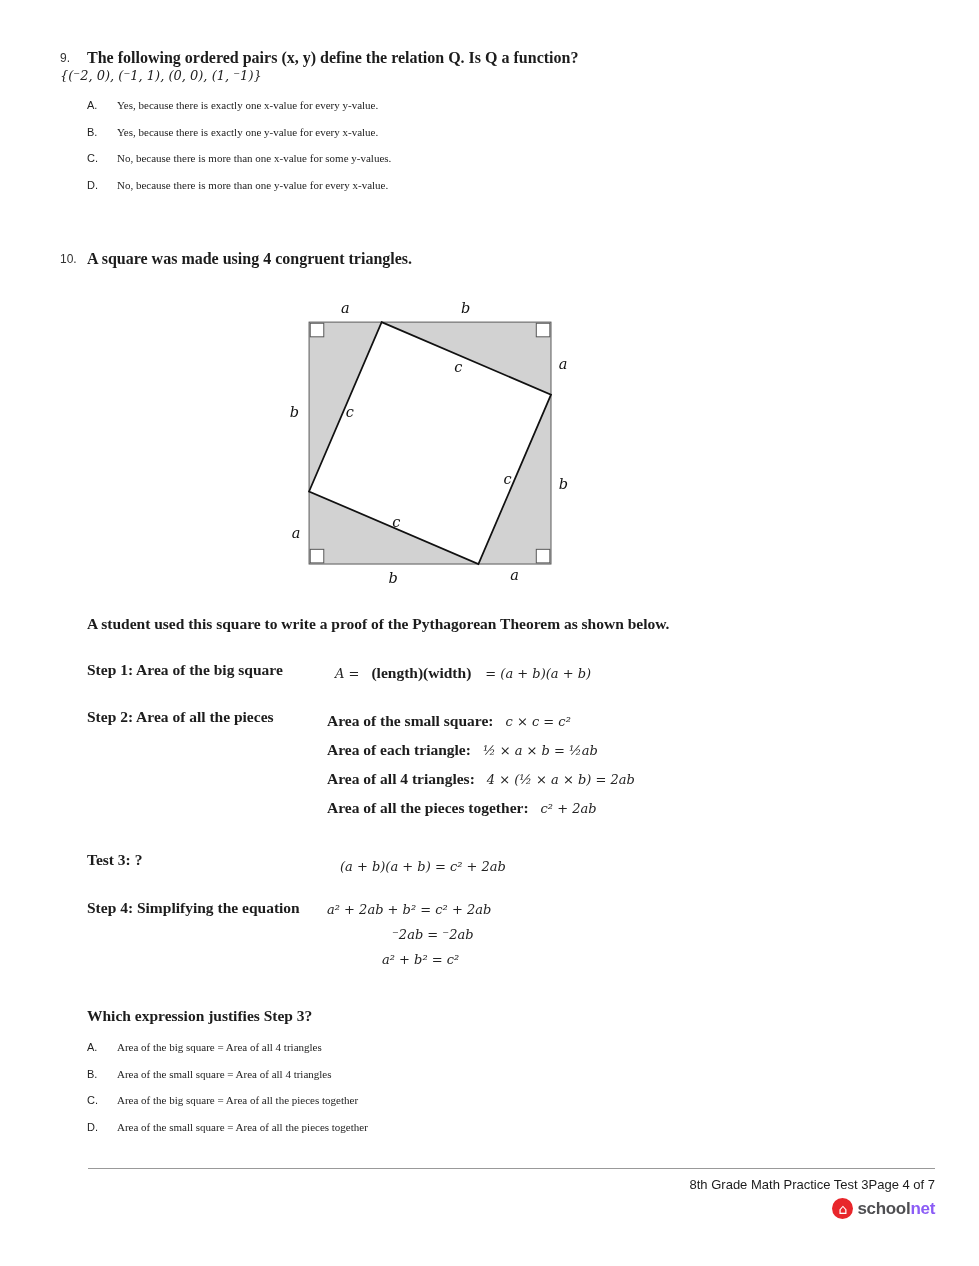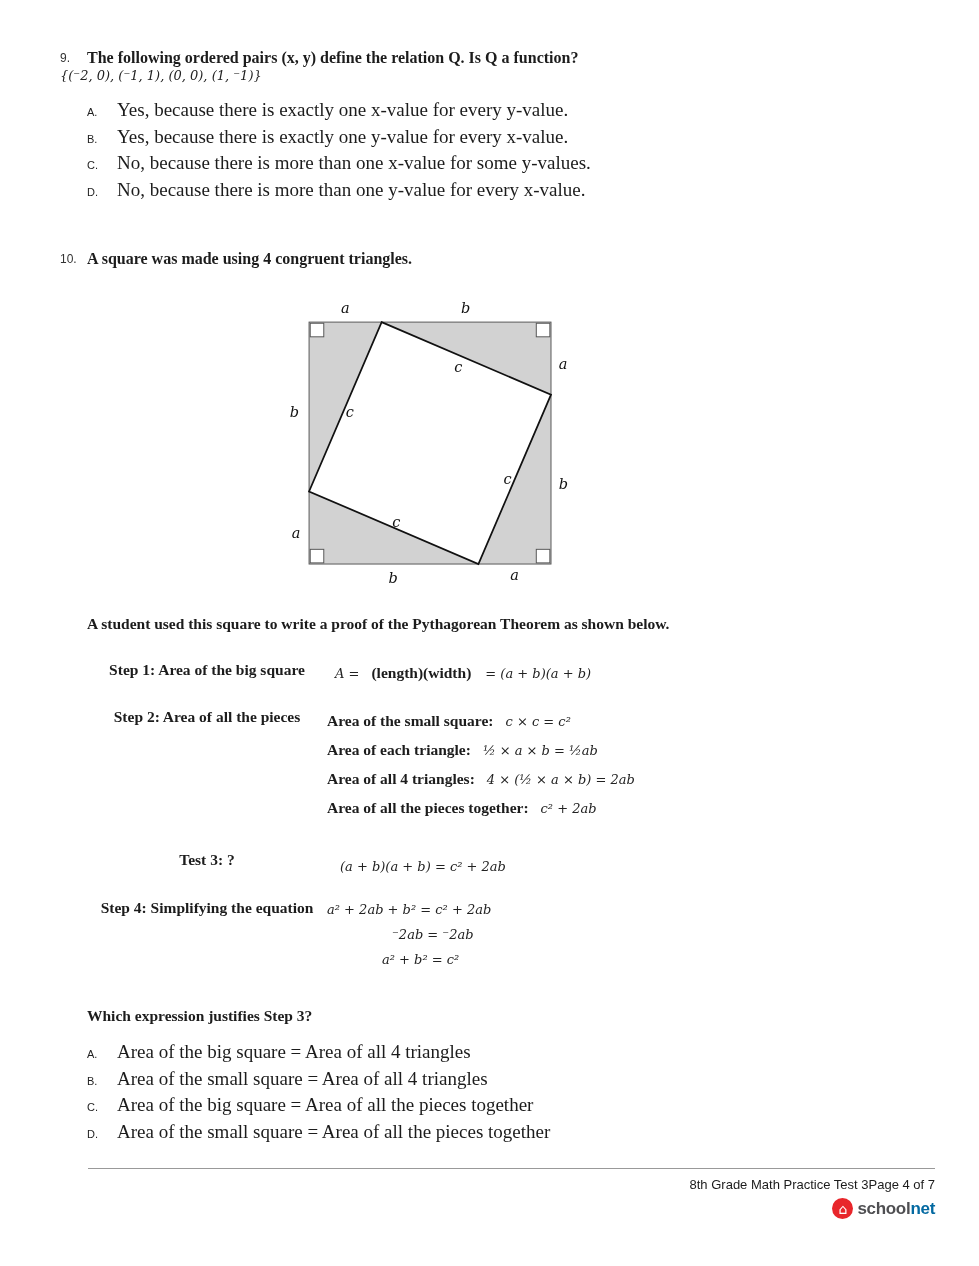--- a/index.html
+++ b/index.html
@@ -14,35 +14,35 @@
   .q-head { display:flex; align-items:flex-start; }
   .q-num { font-family:"Liberation Sans", sans-serif; font-size:12px; color:#333; width:27px; flex:none; padding-top:3px; }
   .q-prompt { font-size:16px; font-weight:bold; line-height:1.25; }
 
   .relation-set { width:740px; }
   .math { font-family:"DejaVu Serif", serif; font-style:italic; font-size:13px; color:#222; }
 
   .choices { list-style:none; margin:16px 0 0 27px; }
   .choice { display:flex; align-items:baseline; height:26.5px; }
   .c-label { font-family:"Liberation Sans", sans-serif; font-size:11px; color:#222; width:30px; flex:none; }
-  .c-text { font-size:19px; }
+  .c-text { font-size:11px; }
 
   .q10 { margin-top:44px; }
   .diagram { width:312px; margin:26px 0 0 215px; }
 
   .outer-square { fill:#d2d2d2; stroke:#555; stroke-width:1; }
   .inner-square { fill:#ffffff; stroke:#111; stroke-width:1.8; }
   .angle-mark { fill:#ffffff; stroke:#555; stroke-width:1; }
   .dlabel { font-family:"DejaVu Serif", serif; font-style:italic; font-size:15px; fill:#111; }
 
   .proof-intro { font-size:15.5px; font-weight:bold; margin:16px 0 0 27px; }
 
   .steps { margin:28px 0 0 27px; }
   .step-row { display:flex; align-items:flex-start; }
-  .step-label { width:240px; flex:none; font-size:15.5px; font-weight:bold;text-align:center; }
+  .step-label { width:240px; flex:none; font-size:15.5px; font-weight:bold; }
   .step-content { padding-top:3px; }
   .step1 { margin-bottom:26px; }
   .step1 .lhs { margin-right:8px; margin-left:8px; }
   .step1 .mid { font-family:"Liberation Serif", serif; font-style:normal; font-weight:bold; font-size:15.5px; margin-right:10px; }
   .step2 { margin-bottom:24px; }
   .s2-line { margin-bottom:9px; line-height:19px; }
   .s2-label { font-size:15.5px; font-weight:bold; margin-right:8px;text-align:right; }
   .step3 { margin-bottom:24px; }
   .step3 .step-content { padding-top:6px; margin-left:13px; }
   .step4-lines > div { margin-bottom:10px; }
@@ -56,21 +56,21 @@
   .footer-rule { border-top:1px solid #999; }
   .footer-row { display:flex; justify-content:flex-end; margin-top:8px; }
   .footer-left, .footer-right { font-family:"Liberation Sans", sans-serif; font-size:13px; color:#1c1c1c; }
   .logo-row { display:flex; justify-content:flex-end; align-items:center; margin-top:6px; }
   .logo-circle {
     width:21px; height:21px; border-radius:50%; background:#e8262b;
     display:inline-flex; align-items:center; justify-content:center; margin-right:4px; flex:none;
   }
   .logo-house { color:#ffffff; font-size:14px; line-height:1; font-family:"DejaVu Sans", sans-serif; }
   .logo-school { font-family:"Liberation Sans", sans-serif; font-weight:bold; font-size:17px; color:#4f4f52; letter-spacing:-0.3px;text-align:center; }
-  .logo-net { font-family:"Liberation Sans", sans-serif; font-weight:bold; font-size:17px; color:#0369a1; letter-spacing:-0.3px; }
+  .logo-net { font-family:"Liberation Sans", sans-serif; font-weight:bold; font-size:17px; color:#8b5cf6; letter-spacing:-0.3px; }
 </style>
 </head>
 <body>
 
 <div class="page">
   <div class="content">
 
     <section>
       <div class="q-head">
         <span class="q-num">9.</span>

